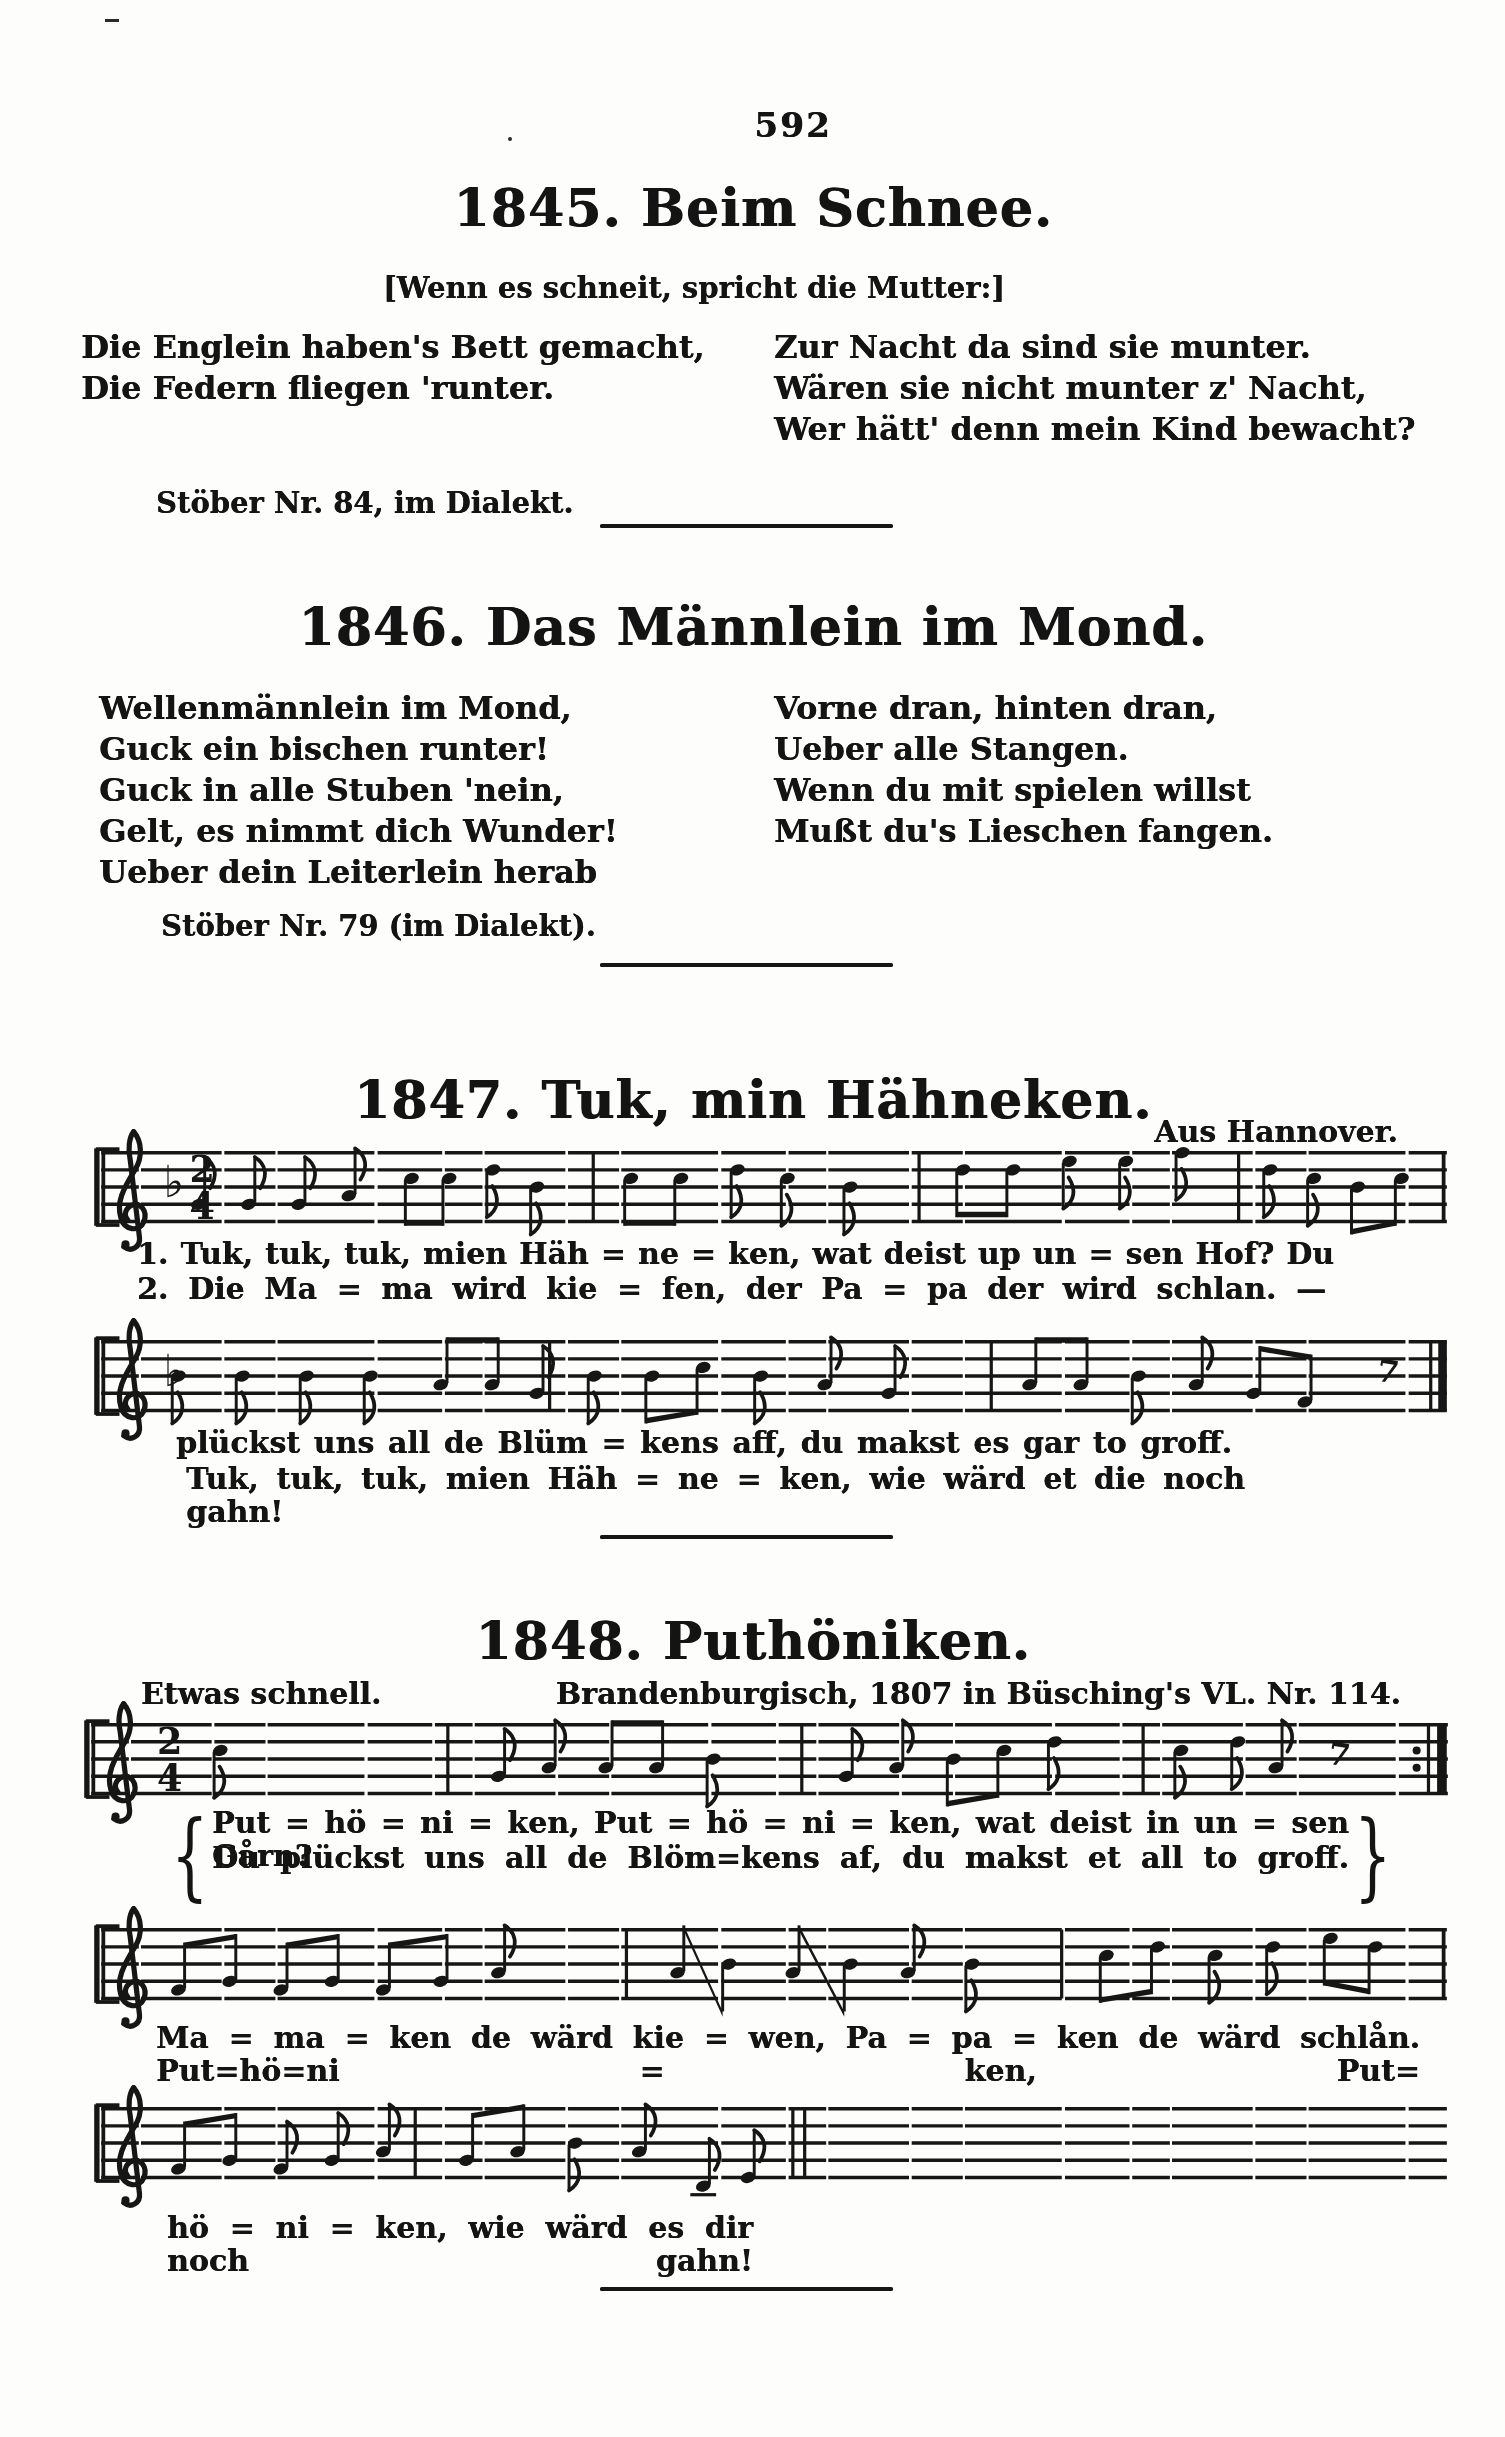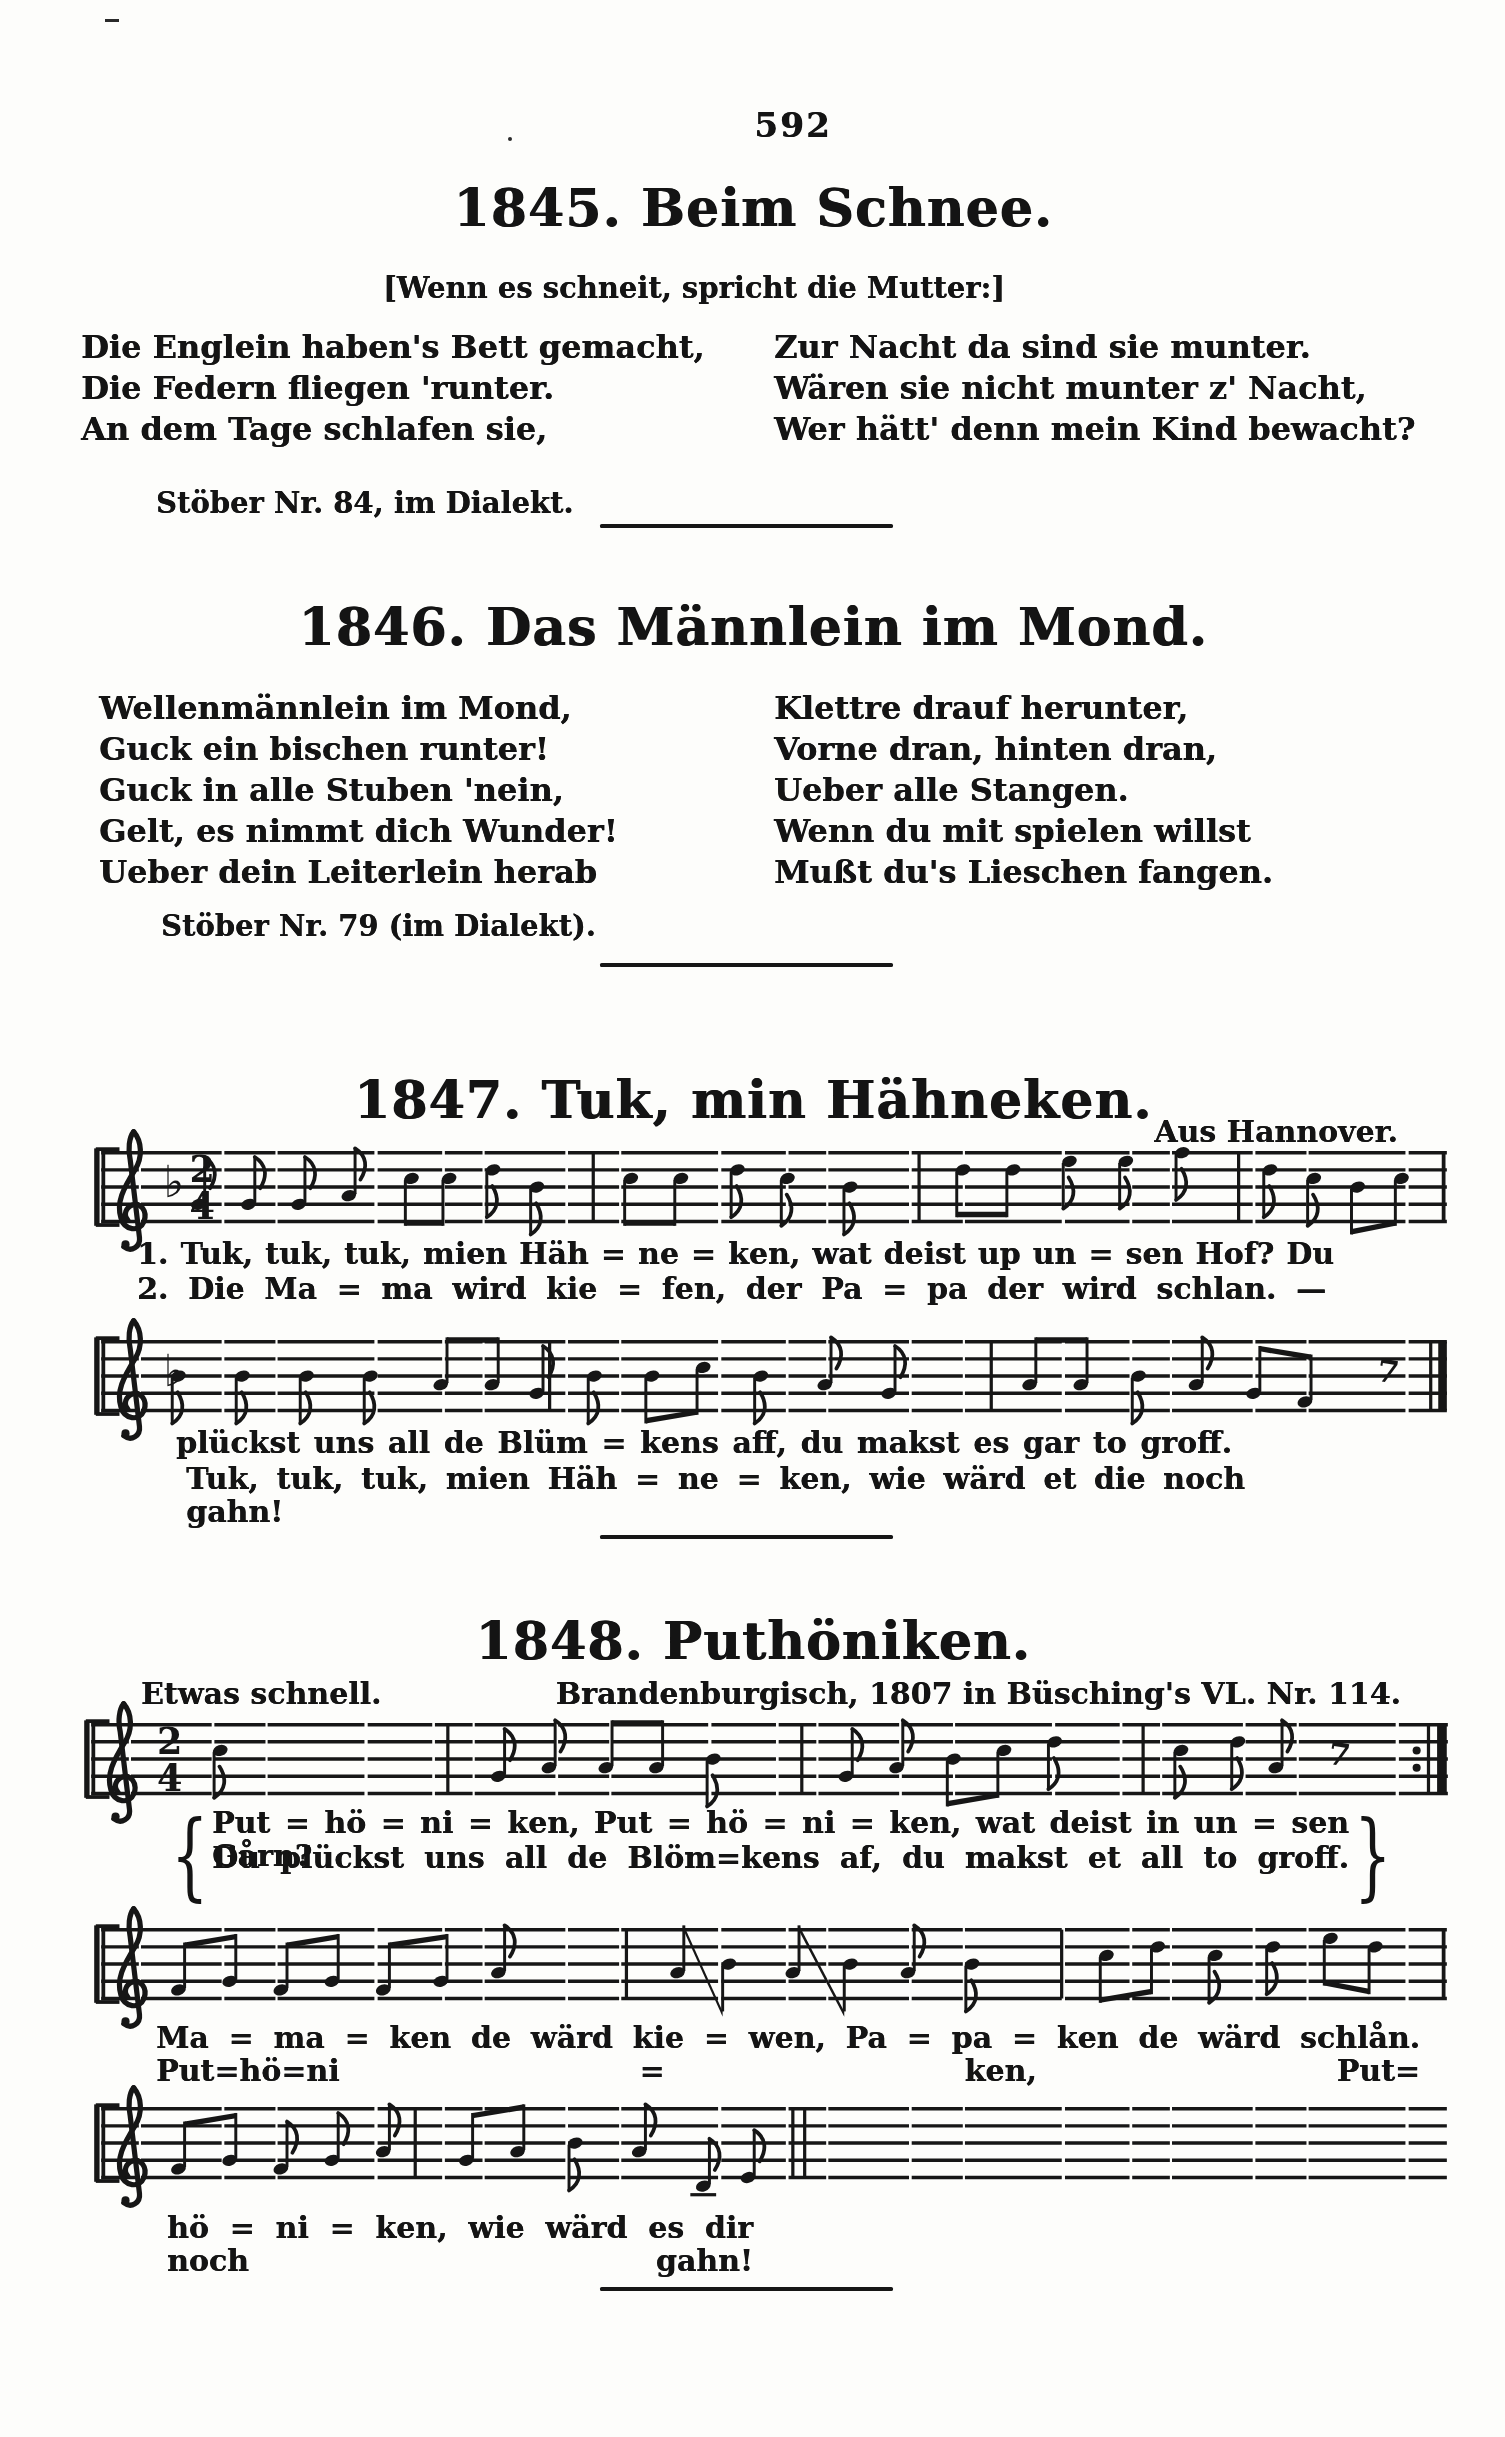--- a/index.html
+++ b/index.html
@@ -29,40 +29,38 @@
   <div class="artifact" style="left:508px;top:137px;width:4.3px;height:4.3px;border-radius:50%;"></div>
 
   <div class="center pagenum" style="top:105px;">592</div>
 
   <div class="center title" style="top:177px;">1845. Beim Schnee.</div>
   <div class="center subtitle" style="top:271px;width:1388px;">[Wenn es schneit, spricht die Mutter:]</div>
 
   <div class="abs" style="left:81px;top:327px;">
     <div class="verse-line">Die Englein haben's Bett gemacht,</div>
     <div class="verse-line">Die Federn fliegen 'runter.</div>
-    <div class="verse-line">An dem Tage schlafen sie,</div>
   </div>
   <div class="abs" style="left:774px;top:327px;">
     <div class="verse-line">Zur Nacht da sind sie munter.</div>
     <div class="verse-line">Wären sie nicht munter z' Nacht,</div>
     <div class="verse-line">Wer hätt' denn mein Kind bewacht?</div>
   </div>
   <div class="src" style="left:156px;top:486px;">Stöber Nr. 84, im Dialekt.</div>
   <div class="rule" style="top:524px;"></div>
 
   <div class="center title" style="top:596px;">1846. Das Männlein im Mond.</div>
   <div class="abs" style="left:99px;top:688px;">
     <div class="verse-line" style="line-height:41px;">Wellenmännlein im Mond,</div>
     <div class="verse-line" style="line-height:41px;">Guck ein bischen runter!</div>
     <div class="verse-line" style="line-height:41px;">Guck in alle Stuben 'nein,</div>
     <div class="verse-line" style="line-height:41px;">Gelt, es nimmt dich Wunder!</div>
     <div class="verse-line" style="line-height:41px;">Ueber dein Leiterlein herab</div>
   </div>
   <div class="abs" style="left:774px;top:688px;">
-    <div class="verse-line" style="line-height:41px;">Klettre drauf herunter,</div>
     <div class="verse-line" style="line-height:41px;">Vorne dran, hinten dran,</div>
     <div class="verse-line" style="line-height:41px;">Ueber alle Stangen.</div>
     <div class="verse-line" style="line-height:41px;">Wenn du mit spielen willst</div>
     <div class="verse-line" style="line-height:41px;">Mußt du's Lieschen fangen.</div>
   </div>
   <div class="src" style="left:161px;top:909px;">Stöber Nr. 79 (im Dialekt).</div>
   <div class="rule" style="top:963px;"></div>
 
   <div class="center title" style="top:1040px;margin-top:29px;">1847. Tuk, min Hähneken.</div>
   <div class="attr" style="right:108px;top:1114px;">Aus Hannover.</div>

